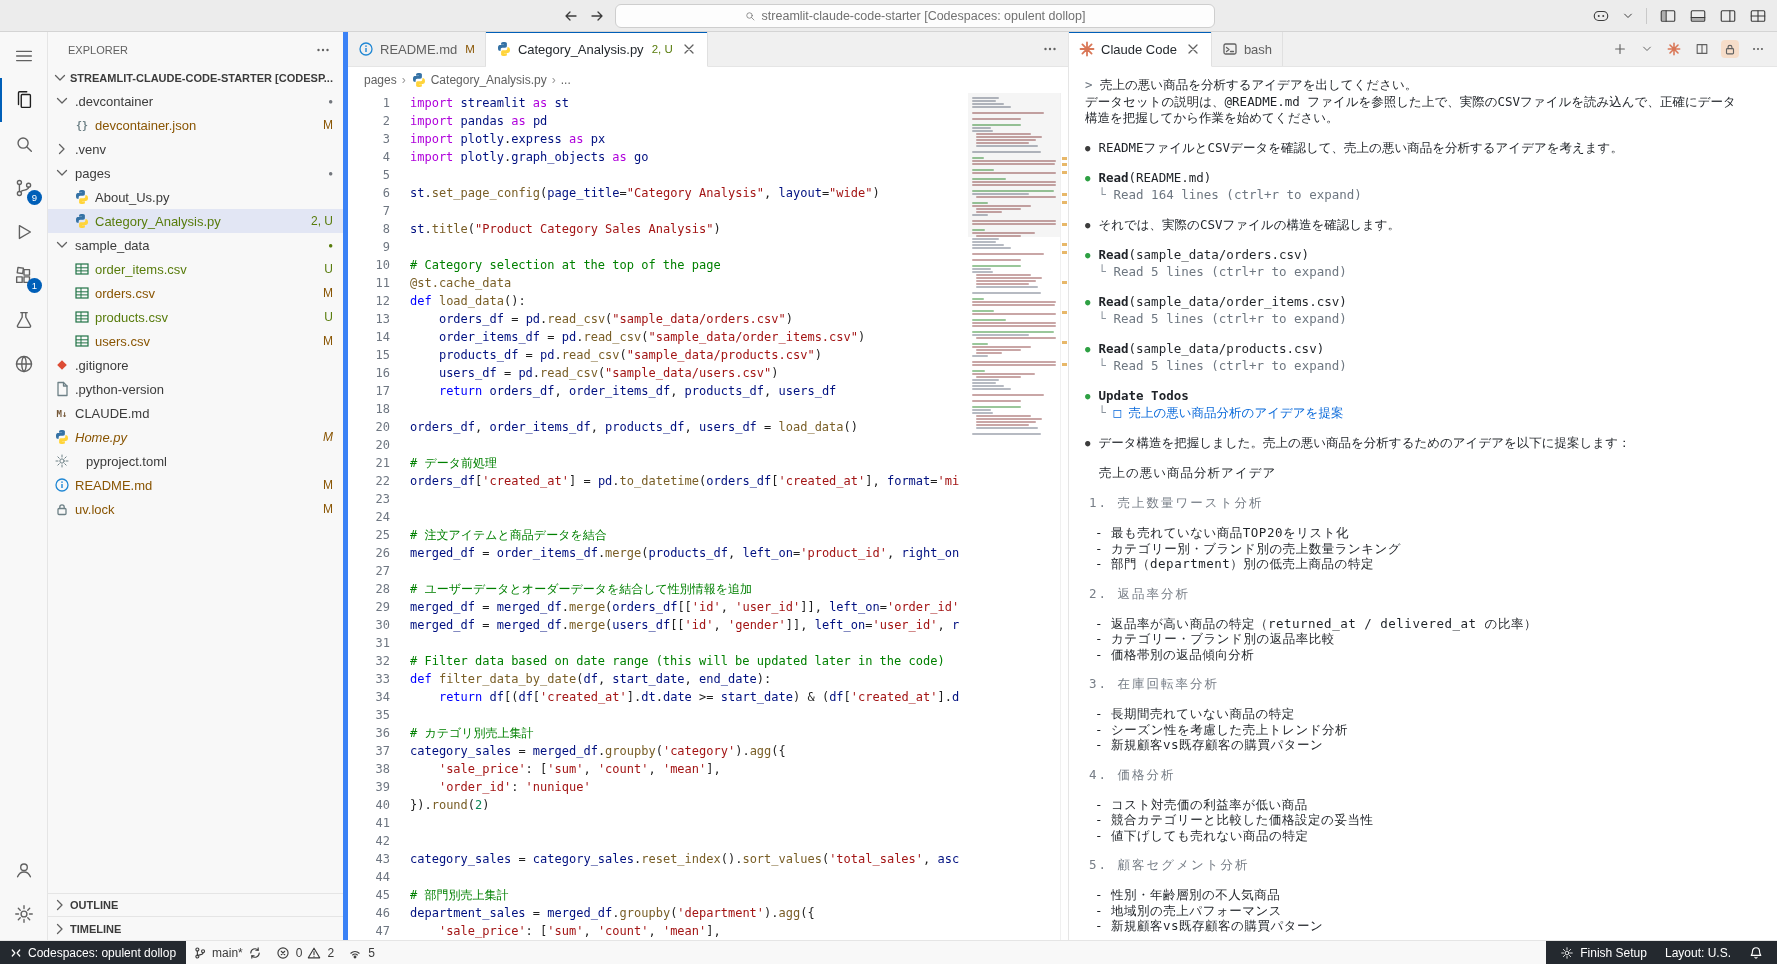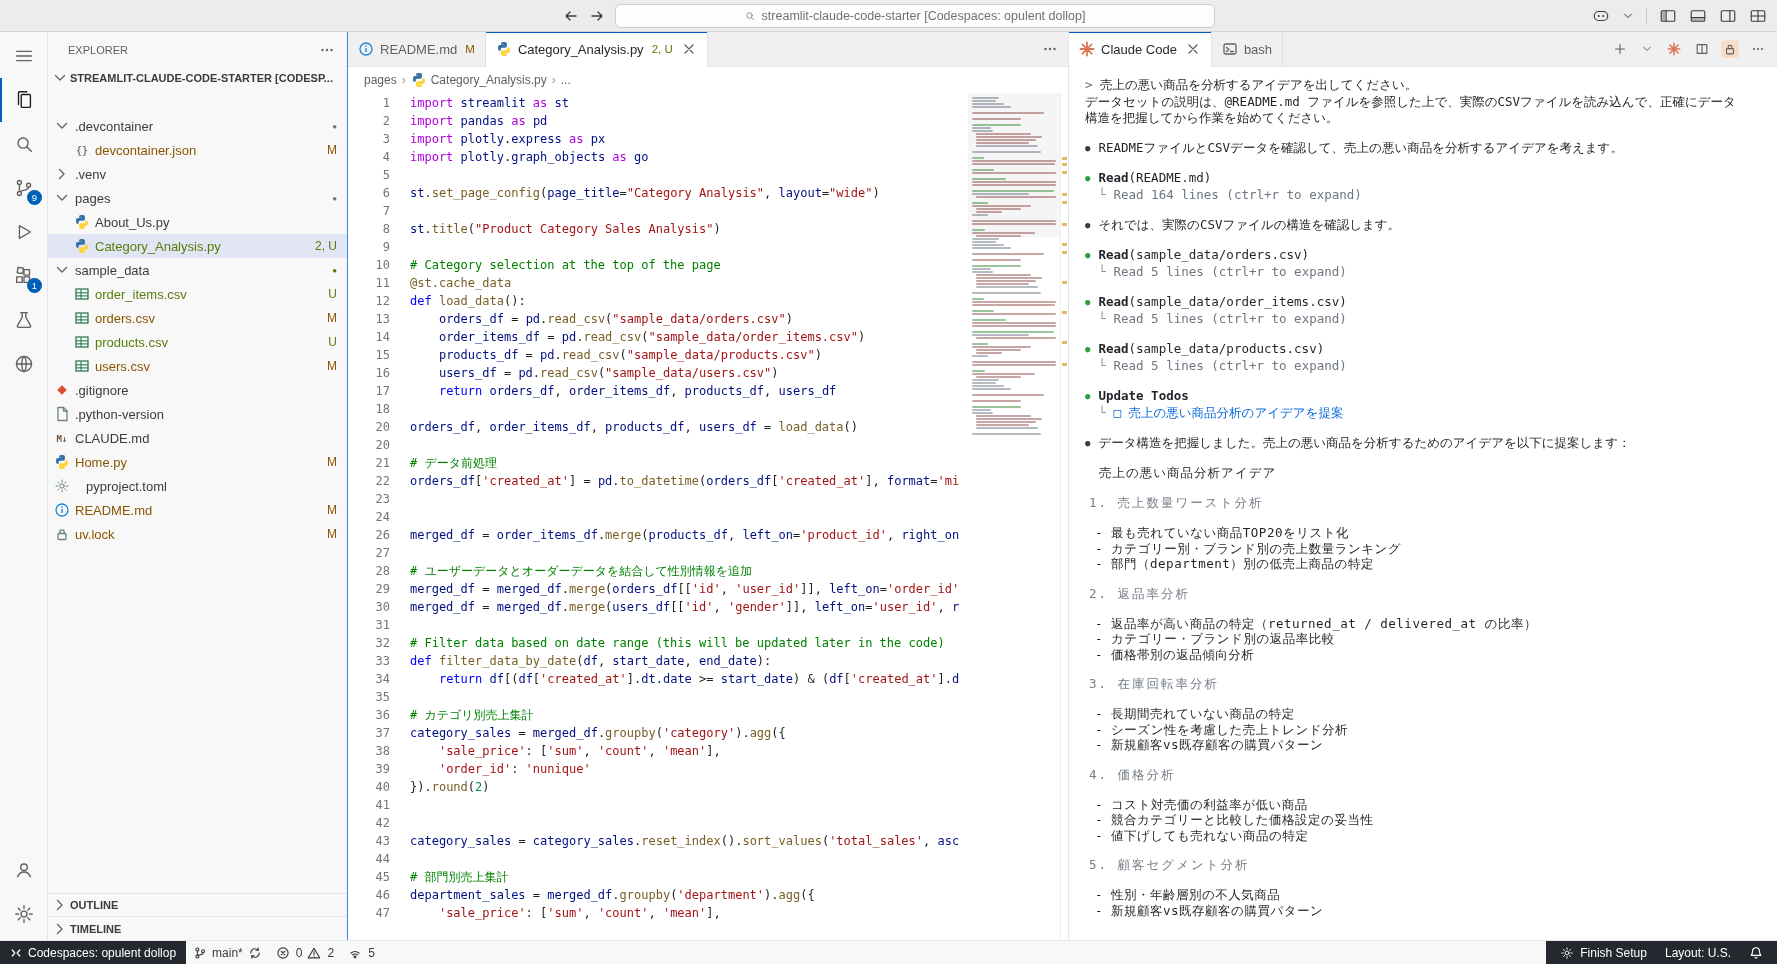--- a/index.html
+++ b/index.html
@@ -22,21 +22,21 @@
 
   
   .activitybar{width:48px;flex:none;background:#f8f8f8;border-right:1px solid #e5e5e5;
     display:flex;flex-direction:column;justify-content:space-between;padding:2px 0 4px;}
   .ab-item{position:relative;width:48px;height:44px;display:flex;align-items:center;justify-content:center;color:#616161;cursor:pointer;}
   .ab-item.active{color:#1f1f1f;box-shadow:inset 2px 0 0 var(--accent);}
   .ab-badge{position:absolute;right:6px;bottom:5px;min-width:15px;height:15px;border-radius:8px;
     background:var(--accent);color:#fff;font-size:9.5px;display:flex;align-items:center;justify-content:center;padding:0 3px;}
 
   
-  .sidebar{width:300px;flex:none;background:#f8f8f8;border-right:1px solid #3b82f6;display:flex;flex-direction:column;min-height:0;}
+  .sidebar{width:300px;flex:none;background:#f8f8f8;border-right:5px solid #3b82f6;display:flex;flex-direction:column;min-height:0;}
   .sb-header{height:35px;flex:none;display:flex;align-items:center;padding:0 12px 0 20px;font-size:11px;color:#616161;}
   .sb-header .sp{flex:1;}
   .sb-root{height:22px;flex:none;display:flex;align-items:center;gap:2px;padding-left:4px;
     font-size:11px;font-weight:700;color:#3b3b3b;white-space:nowrap;overflow:hidden;}
   .tree{flex:1;overflow:hidden;}
   .tree-row{height:24px;display:flex;align-items:center;gap:5px;cursor:pointer;white-space:nowrap;padding-right:10px;}
   .tree-row.selected{background:#e2e6f4;}
   .tree-label{flex:1;overflow:hidden;text-overflow:ellipsis;color:#3b3b3b;}
   .st-modified{color:var(--modified)!important;}
   .st-untracked{color:var(--untracked)!important;}
@@ -299,21 +299,21 @@
       </div>
       <div class="sb-root">
         <span class="icon i16 chev">
             <svg viewBox="0 0 16 16" fill="none" stroke="currentColor" stroke-width="1.3" stroke-linecap="round" stroke-linejoin="round">
               <path d="M3.5 5.5L8 10l4.5-4.5"></path>
             </svg>
           </span>
         <span>STREAMLIT-CLAUDE-CODE-STARTER [CODESP...</span>
       </div>
       <div class="tree" id="tree">
-          <div class="tree-row" style="padding-left: 6px; margin-top: 25px;">
+          <div class="tree-row" style="padding-left: 6px;">
             <span class="icon i16 chev">
               <svg viewBox="0 0 16 16" fill="none" stroke="currentColor" stroke-width="1.3" stroke-linecap="round" stroke-linejoin="round">
                 <path d="M3.5 5.5L8 10l4.5-4.5"></path>
               </svg>
             </span>
             <span class="tree-label">.devcontainer</span>
             <span class="tree-dot">●</span>
           </div>
           <div class="tree-row" style="padding-left: 26px;">
             <span class="icon i16">
@@ -427,21 +427,21 @@
             <span class="tree-label">.python-version</span>
           </div>
           <div class="tree-row" style="padding-left: 6px;">
             <span class="icon i16">
               <svg viewBox="0 0 16 16">
                 <text x="8" y="11.5" font-size="9" text-anchor="middle" fill="#755838" font-family="monospace" font-weight="bold">M↓</text>
               </svg>
             </span>
             <span class="tree-label">CLAUDE.md</span>
           </div>
-          <div class="tree-row" style="padding-left: 6px;">
+          <div class="tree-row" style="padding-left: 6px; font-style: italic;">
             <span class="icon i16">
               <svg viewBox="0 0 16 16">
                 <path fill="#3572A5" d="M7.9 1c-3 0-2.8 1.3-2.8 1.3v1.4h2.9v.4H3.9S2 3.9 2 6.9s1.7 2.9 1.7 2.9h1V8.4s-.1-1.7 1.7-1.7h2.9s1.6 0 1.6-1.6V2.6S11.2 1 7.9 1z"></path>
                 <path fill="#FFD43B" d="M8.1 15c3 0 2.8-1.3 2.8-1.3v-1.4H8v-.4h4.1S14 12.1 14 9.1s-1.7-2.9-1.7-2.9h-1v1.4s.1 1.7-1.7 1.7H6.7s-1.6 0-1.6 1.6v2.5S4.8 15 8.1 15z"></path>
               </svg>
             </span>
             <span class="tree-label st-modified">Home.py</span>
             <span class="tree-badge st-modified">M</span>
           </div>
           <div class="tree-row" style="padding-left: 6px; gap: 16px;">
@@ -645,20 +645,24 @@
             <div class="code-line">
               <span class="ln">22</span>
               <span class="ct"><span class="tk-v">orders_df</span>[<span class="tk-s">'created_at'</span>] = <span class="tk-v">pd</span>.<span class="tk-f">to_datetime</span>(<span class="tk-v">orders_df</span>[<span class="tk-s">'created_at'</span>], <span class="tk-v">format</span>=<span class="tk-s">'mi</span></span>
             </div>
             <div class="code-line">
               <span class="ln">23</span>
             </div>
             <div class="code-line">
               <span class="ln">24</span>
               <span class="ct"></span>
+            </div>
+            <div class="code-line">
+              <span class="ln">25</span>
+              <span class="ct"><span class="tk-c"># 注文アイテムと商品データを結合</span></span>
             </div>
             <div class="code-line">
               <span class="ln">26</span>
               <span class="ct"><span class="tk-v">merged_df</span> = <span class="tk-v">order_items_df</span>.<span class="tk-f">merge</span>(<span class="tk-v">products_df</span>, <span class="tk-v">left_on</span>=<span class="tk-s">'product_id'</span>, <span class="tk-v">right_on</span></span>
             </div>
             <div class="code-line">
               <span class="ln">27</span>
               <span class="ct"></span>
             </div>
             <div class="code-line">
@@ -1011,20 +1015,21 @@
           </div>
           <div class="chat-block chat-numbered">4. 価格分析</div>
           <div class="chat-block">
             <div class="chat-item">- コスト対売価の利益率が低い商品</div>
             <div class="chat-item">- 競合カテゴリーと比較した価格設定の妥当性</div>
             <div class="chat-item">- 値下げしても売れない商品の特定</div>
           </div>
           <div class="chat-block chat-numbered">5. 顧客セグメント分析</div>
           <div class="chat-block">
             <div class="chat-item">- 性別・年齢層別の不人気商品</div>
+            <div class="chat-item">- 地域別の売上パフォーマンス</div>
             <div class="chat-item">- 新規顧客vs既存顧客の購買パターン</div>
           </div>
         </div>
     </div>
 
   </div>
 
   <div class="statusbar">
     <div class="sb-remote">
       <span class="icon i12">

